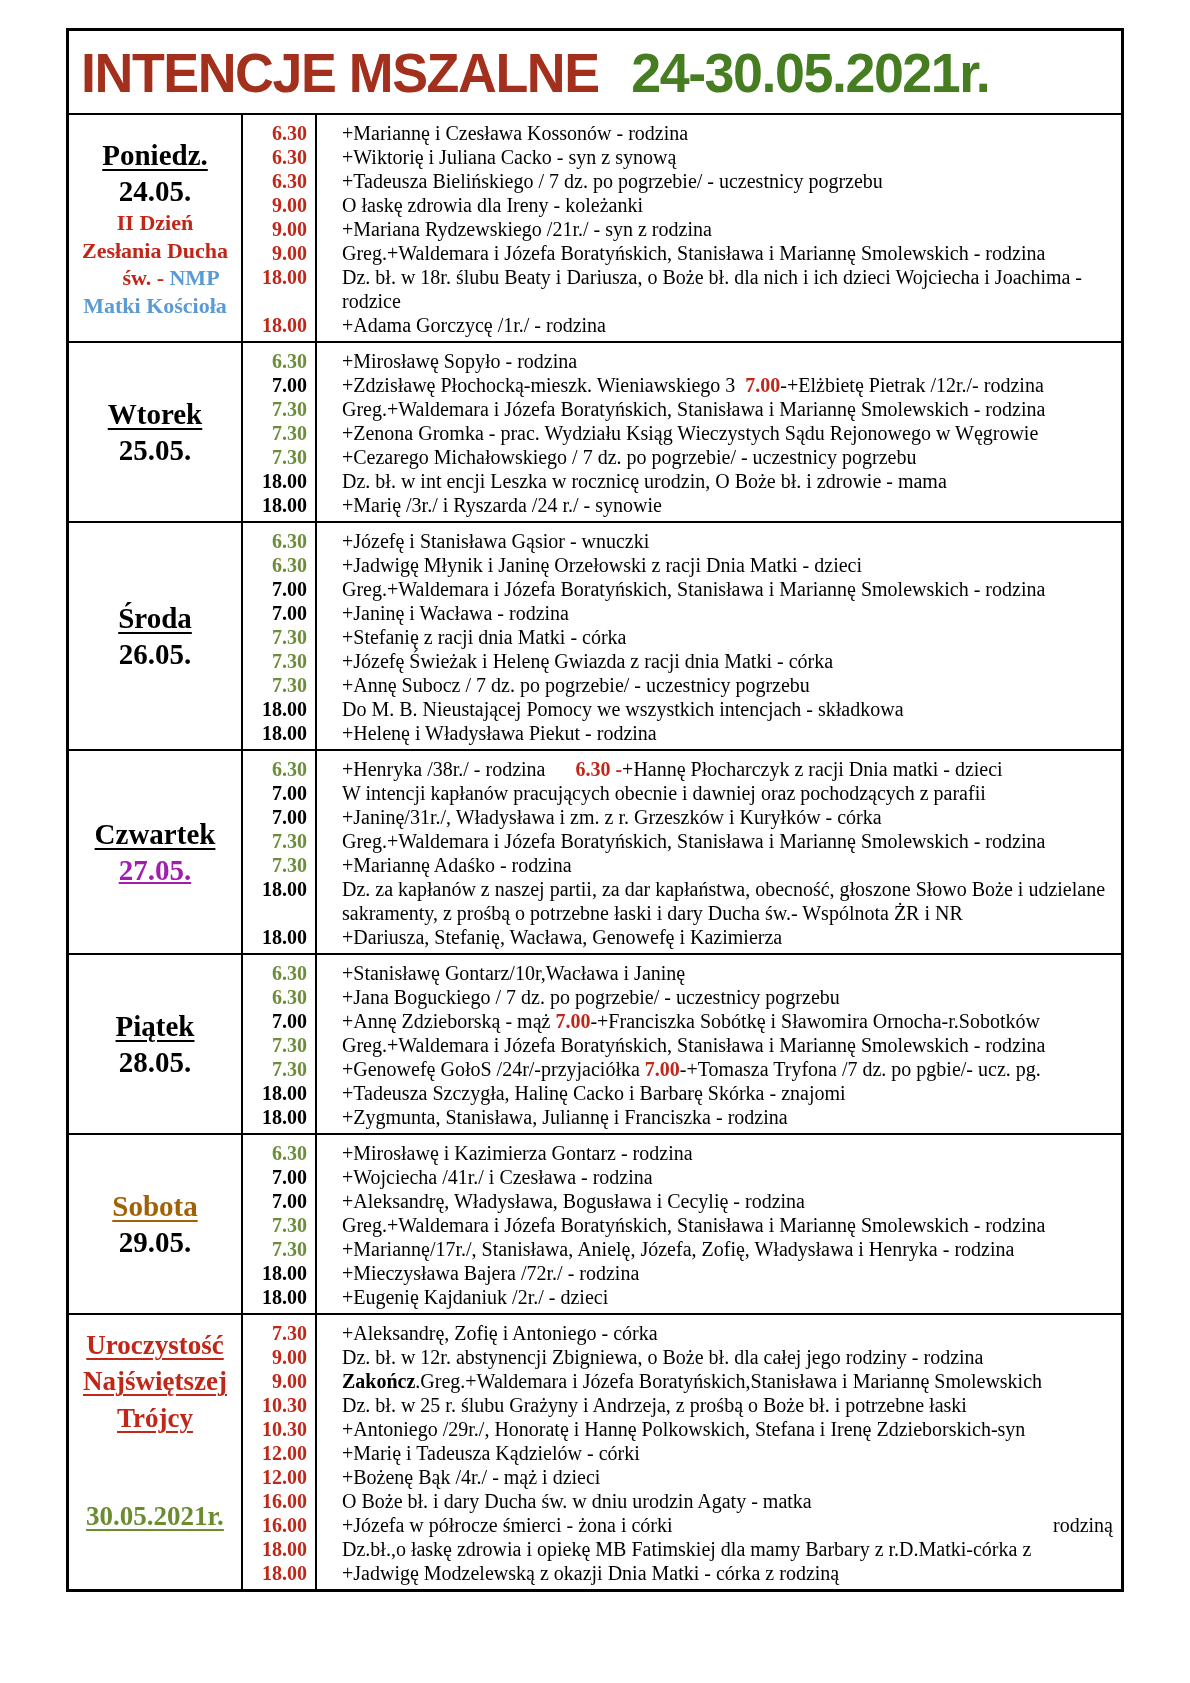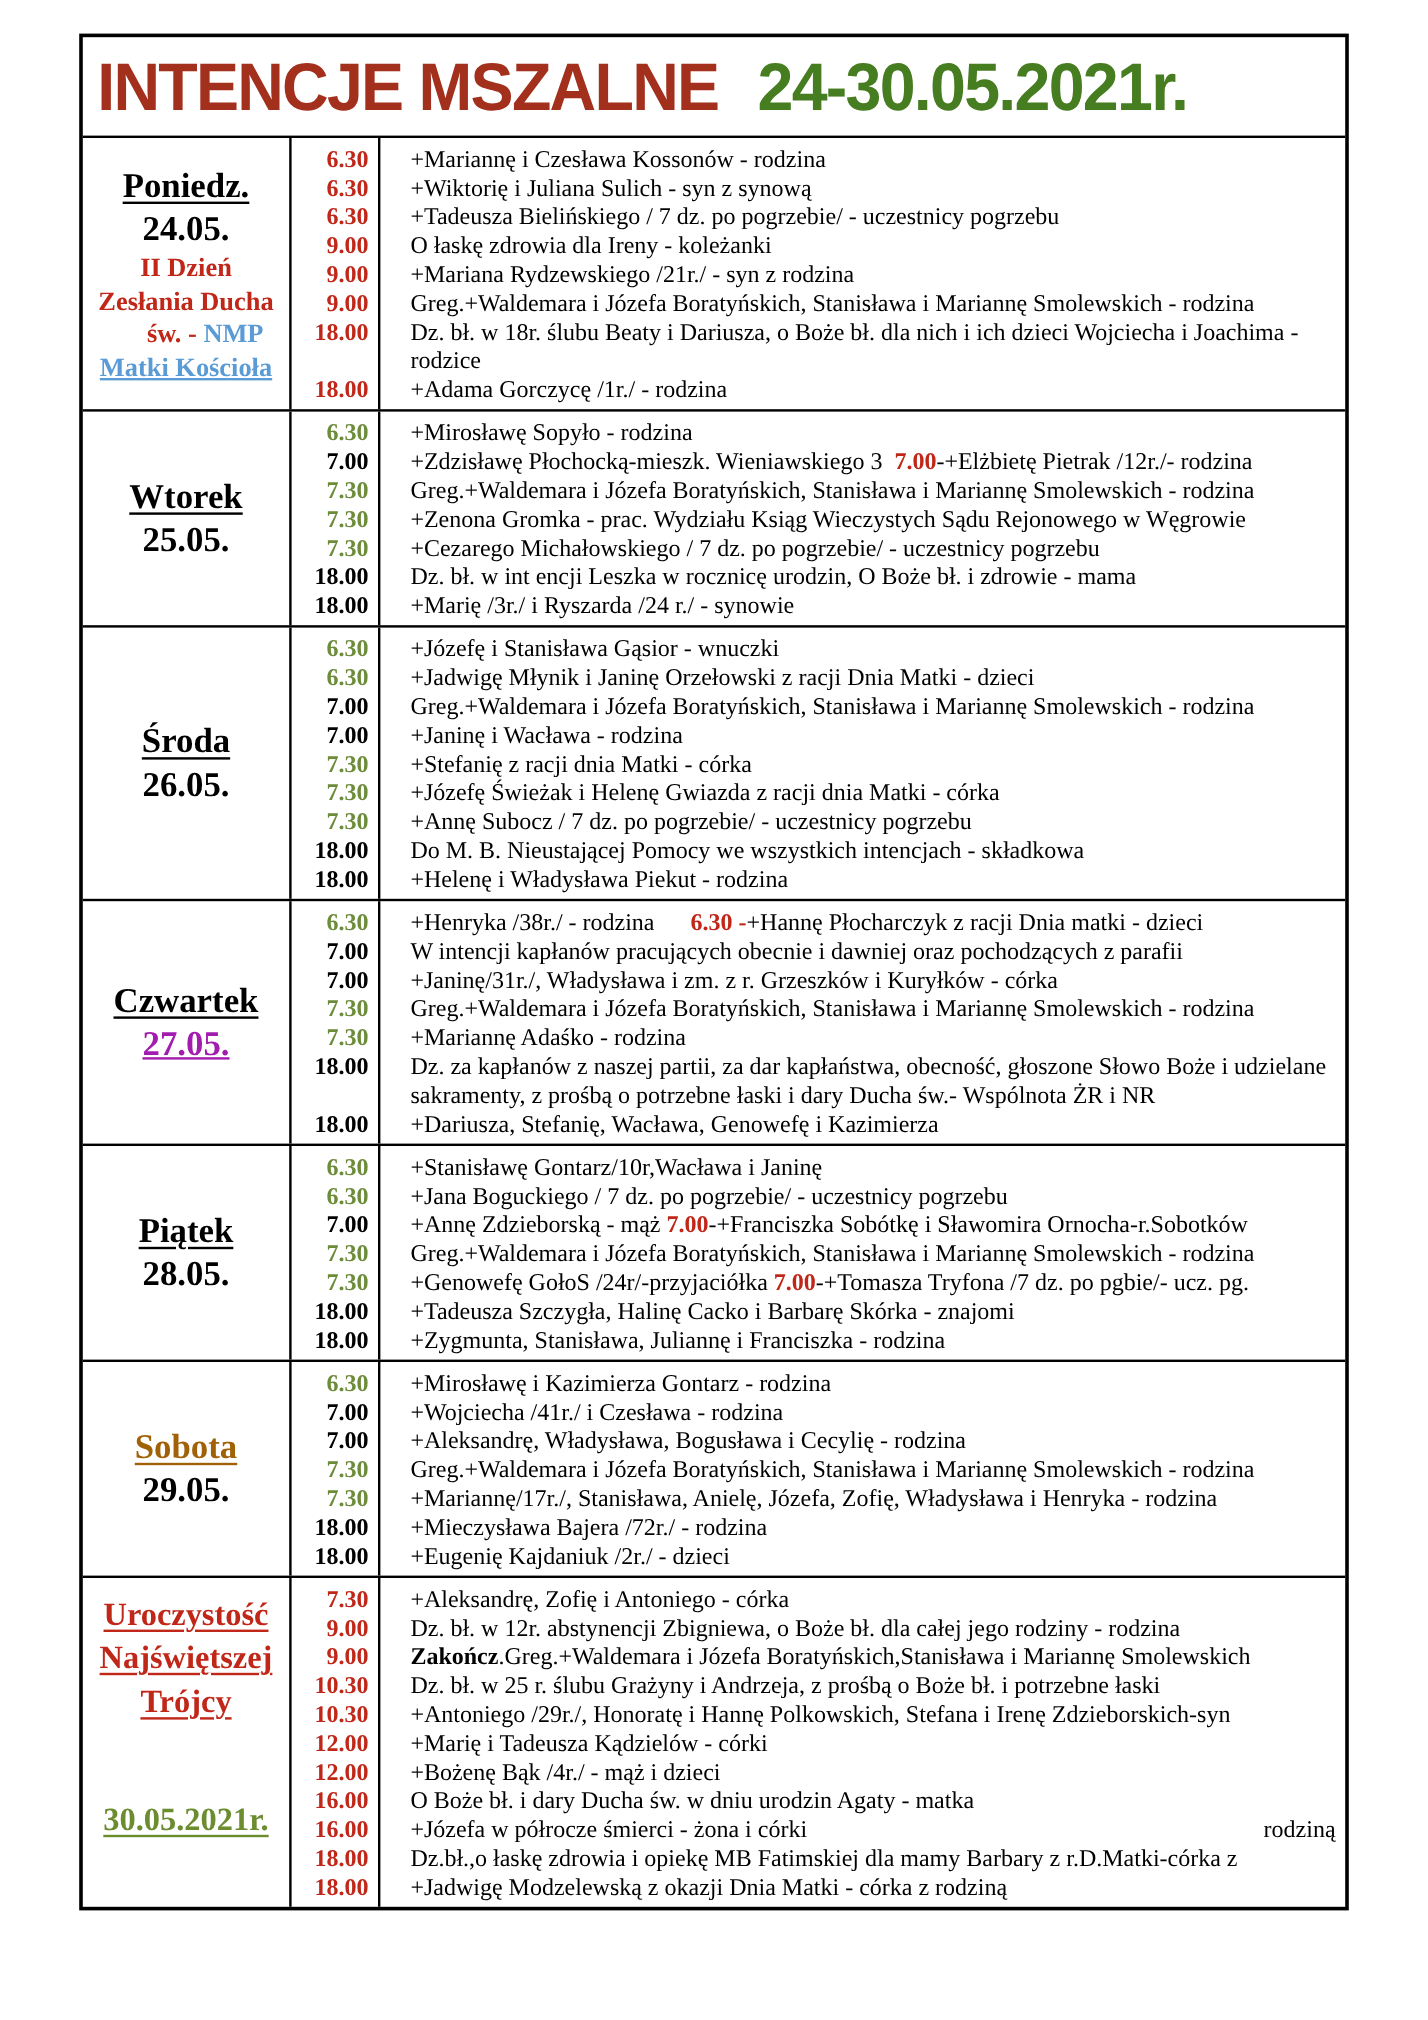--- a/index.html
+++ b/index.html
@@ -61,30 +61,30 @@
     </div>
   </div>
   <div id="days-container">
       <div class="day-row">
         <div class="label-col">
           <div class="label-line size-lg u"><span style="color: rgb(0, 0, 0);">Poniedz.</span></div>
           <div class="label-line size-lg"><span style="color: rgb(0, 0, 0);">24.05.</span></div>
           <div class="label-line size-sm"><span style="color: rgb(192, 39, 24);">II Dzień</span></div>
           <div class="label-line size-sm"><span style="color: rgb(192, 39, 24);">Zesłania Ducha</span></div>
           <div class="label-line size-sm"><span style="color: rgb(192, 39, 24); margin-left: 32px;">św.  - </span><span style="color: rgb(91, 155, 213);">NMP</span></div>
-          <div class="label-line size-sm"><span style="color: rgb(91, 155, 213); text-decoration: underline;">Matki Kościoła</span></div>
+          <div class="label-line size-sm"><span style="color: rgb(91, 155, 213);">Matki Kościoła</span></div>
         </div>
         <div class="rows-col">
           <div class="m-row">
             <div class="time-cell" style="color: rgb(192, 39, 24);">6.30</div>
             <div class="text-cell"><span>+Mariannę i Czesława Kossonów - rodzina</span></div>
           </div>
           <div class="m-row">
             <div class="time-cell" style="color: rgb(192, 39, 24);">6.30</div>
-            <div class="text-cell"><span>+Wiktorię i Juliana Sulich - syn z synową</span></div>
+            <div class="text-cell"><span>+Wiktorię i Juliana Cacko - syn z synową</span></div>
           </div>
           <div class="m-row">
             <div class="time-cell" style="color: rgb(192, 39, 24);">6.30</div>
             <div class="text-cell"><span>+Tadeusza Bielińskiego / 7 dz. po pogrzebie/ - uczestnicy pogrzebu</span></div>
           </div>
           <div class="m-row">
             <div class="time-cell" style="color: rgb(192, 39, 24);">9.00</div>
             <div class="text-cell"><span>O łaskę zdrowia dla Ireny - koleżanki</span></div>
           </div>
           <div class="m-row">

